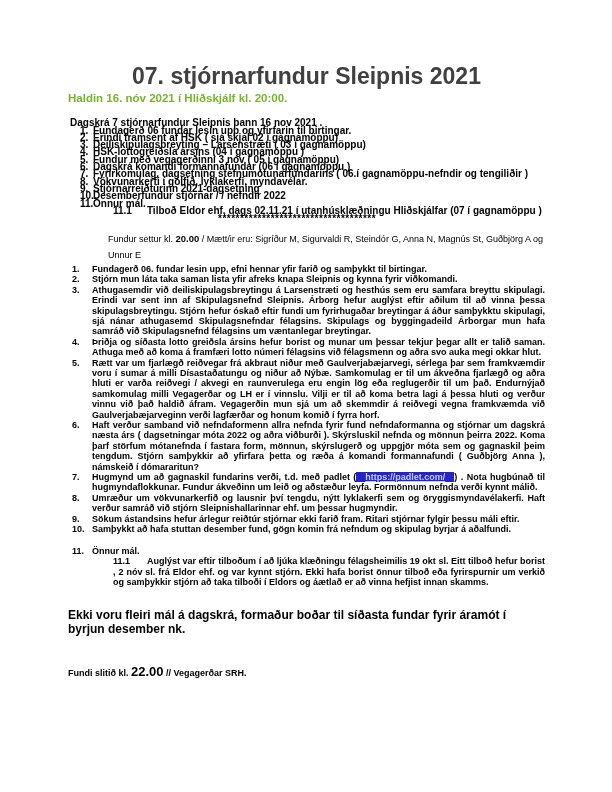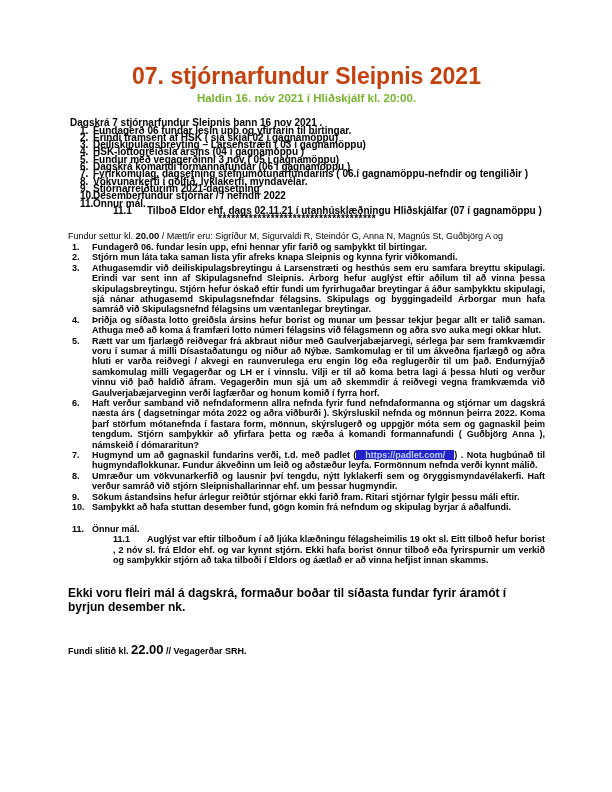--- a/index.html
+++ b/index.html
@@ -4,36 +4,36 @@
 <style>
   * { margin:0; padding:0; box-sizing:border-box; }
   html,body { background:#ffffff; }
   .page {
     width:612px; height:792px; background:#ffffff; color:#000;
     font-family:"Liberation Sans", sans-serif;
     position:relative; overflow:hidden;
     padding:64px 67px 0 68px;
   }
   .title {
-    color:#c2410c; font-size:23px; font-weight:bold; text-align:center;
+    color:#404040; font-size:23px; font-weight:bold; text-align:center;
     line-height:1.1;
   }
   .subtitle {
-    color:#76b42d; font-size:11.5px; font-weight:bold; text-align:center;
+    color:#76b42d; font-size:11.5px; font-weight:bold; 
     margin-top:3px;
   }
   .agenda { margin-top:15px; font-size:10px; font-weight:bold; line-height:7.3px; }
   .agenda-heading { padding-left:2px; }
   .a-row { display:flex; }
   .a-num { flex:none; width:25px; padding-left:12px; }
   .a-text { flex:1; }
   .a-sub { display:flex; padding-left:45px; margin-top:0.5px; }
   .a-subnum { flex:none; margin-right:15px; }
   .divider { padding-left:150px; letter-spacing:0.5px; }
-  .attendance { margin-top:9px; font-size:9px; font-weight:normal; line-height:10px; }
+  .attendance { margin-top:9px; font-size:9px; font-weight:normal; line-height:16px;margin-left:40px; }
   .attendance .time { font-weight:bold; font-size:9.5px; }
   .minutes { margin-top:1px; font-size:9px; font-weight:bold; line-height:10.4px; }
   .m-row { display:flex; }
   .m-num { flex:none; width:24px; padding-left:4px; }
   .m-text { flex:1; text-align:justify; }
   .m-other { margin-top:11px; }
   .m-subitem { padding-left:45px; text-align:justify; margin-top:0.5px; }
   .m-subnum { margin-right:17px; }
   .link {
     background:#2323c8; color:#bfd0ff; text-decoration:underline;
@@ -100,20 +100,21 @@
     </div>
     <div class="a-sub">
       <span class="a-subnum">11.1</span>
       <span>Tilboð Eldor ehf. dags 02.11.21 í utanhúsklæðningu Hliðskjálfar (07 í gagnamöppu )</span>
     </div>
     <div class="divider">************************************</div>
   </div>
 
   <div class="attendance">
     <span>Fundur settur kl. </span><span class="time">20.00</span><span>   / Mætt/ir eru: Sigríður M, Sigurvaldi R, Steindór G, Anna N, Magnús St, Guðbjörg A og</span>
+    <div>Unnur E</div>
   </div>
 
   <div class="minutes">
     <div class="m-row">
       <span class="m-num">1.</span>
       <span class="m-text">Fundagerð  06. fundar lesin upp, efni hennar yfir farið og samþykkt til birtingar.</span>
     </div>
     <div class="m-row">
       <span class="m-num">2.</span>
       <span class="m-text">Stjórn mun láta taka saman lista yfir afreks knapa Sleipnis og kynna fyrir viðkomandi.</span>

